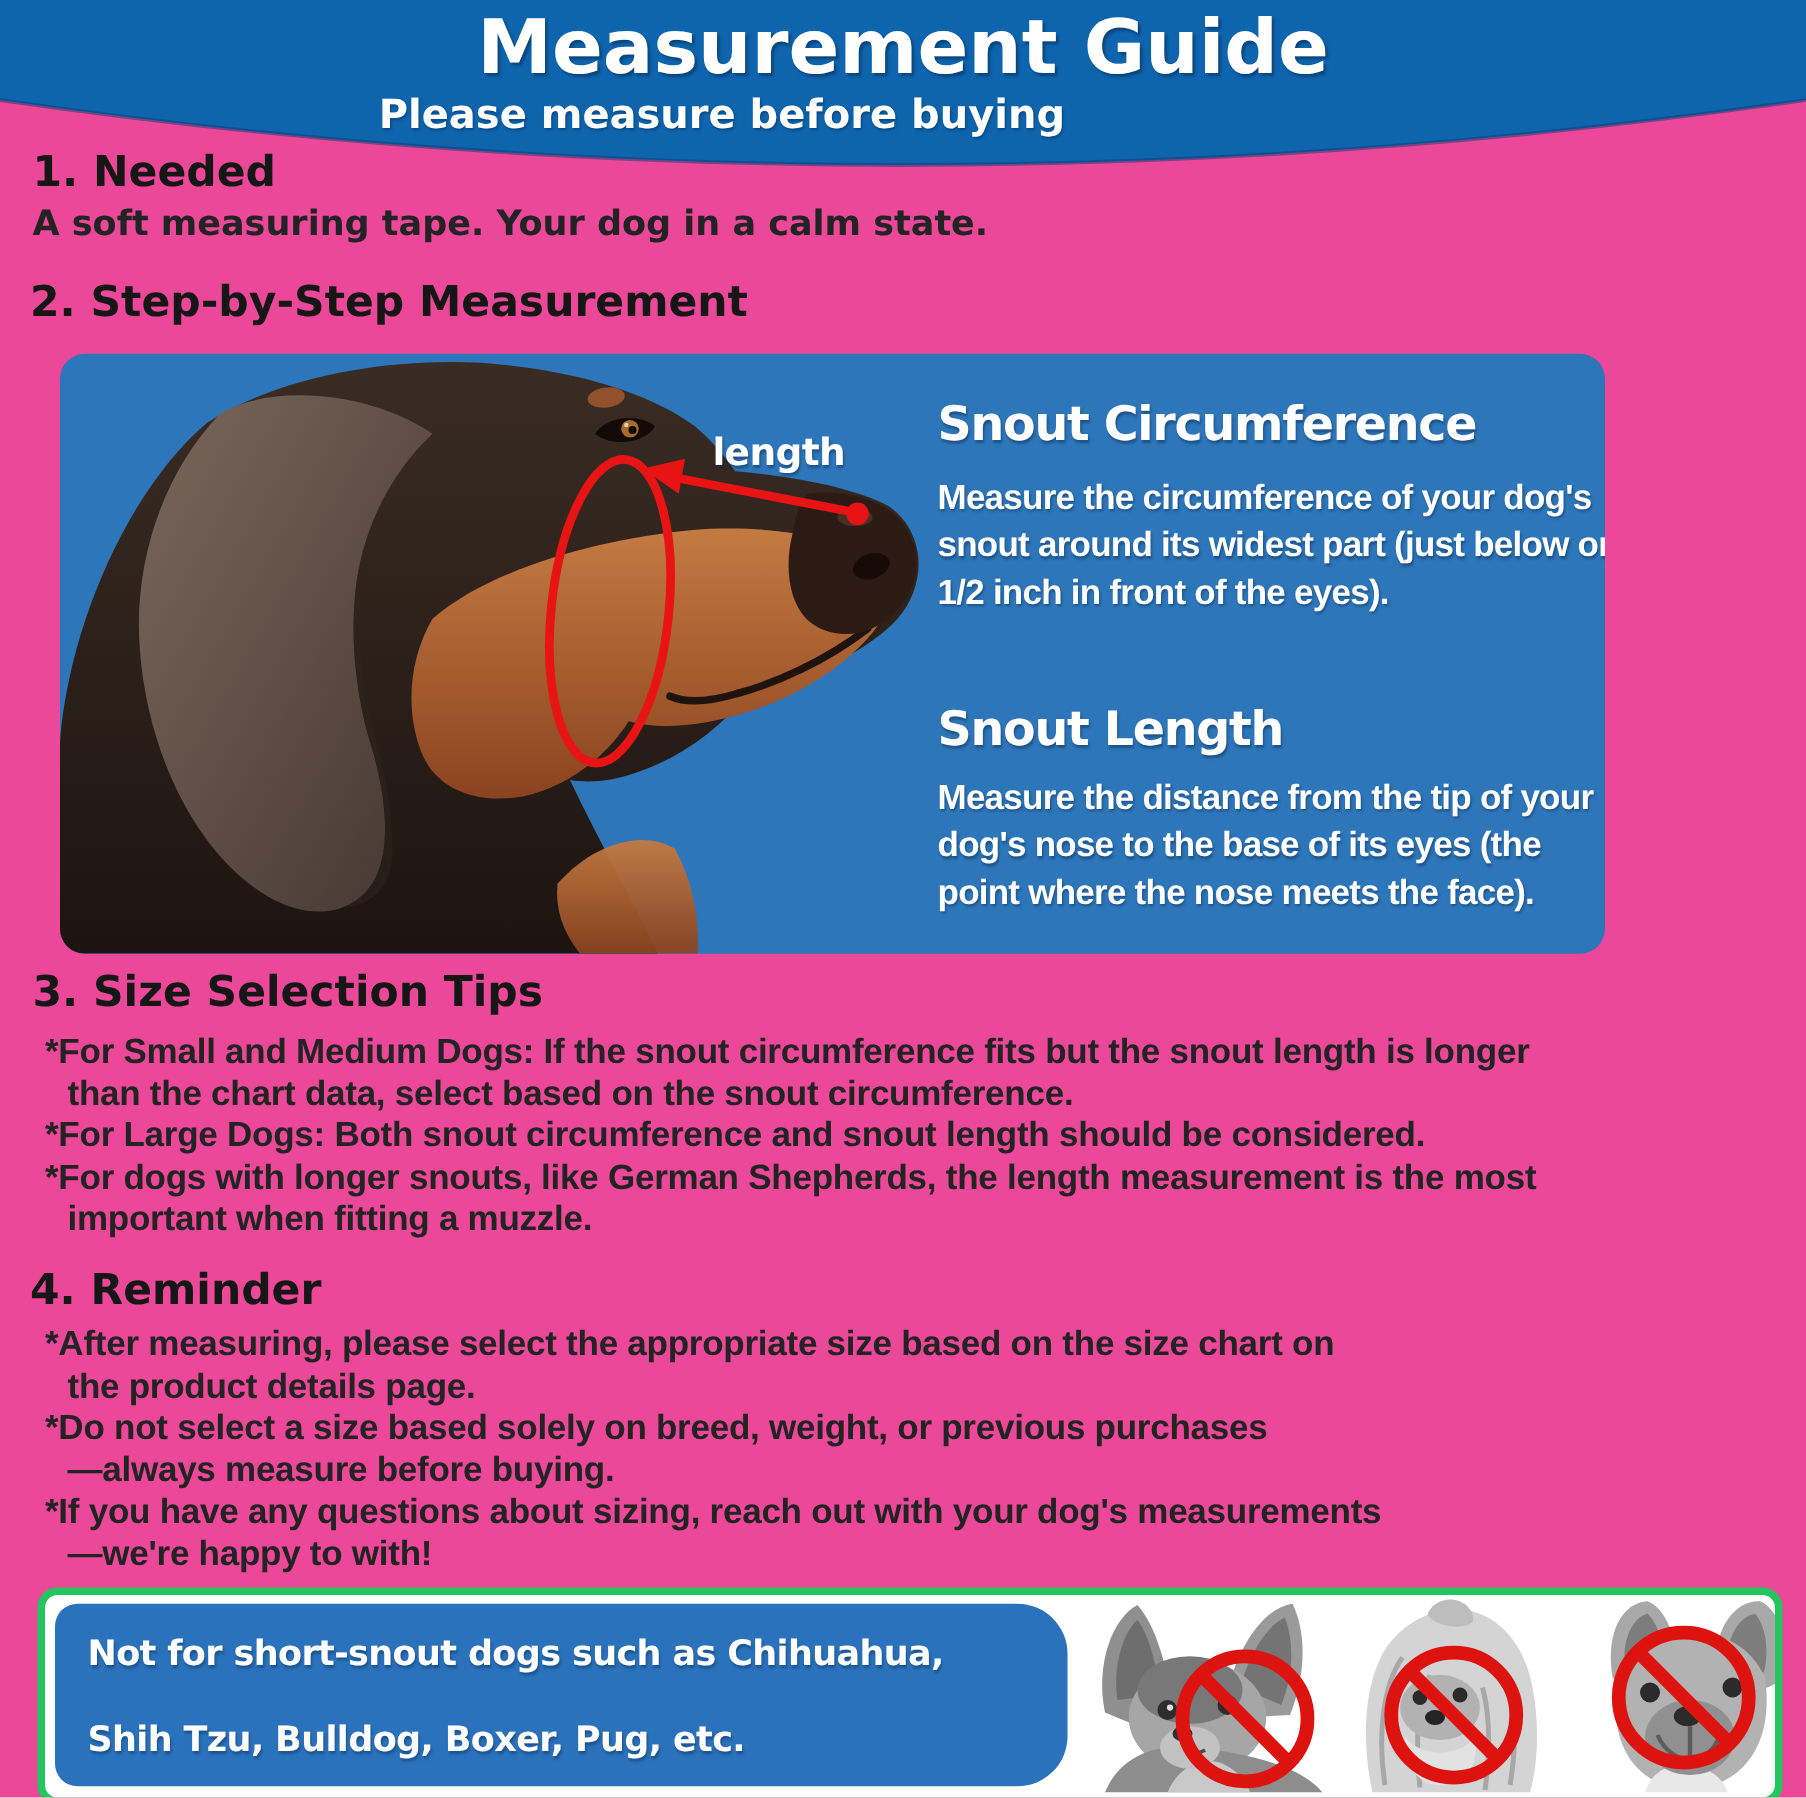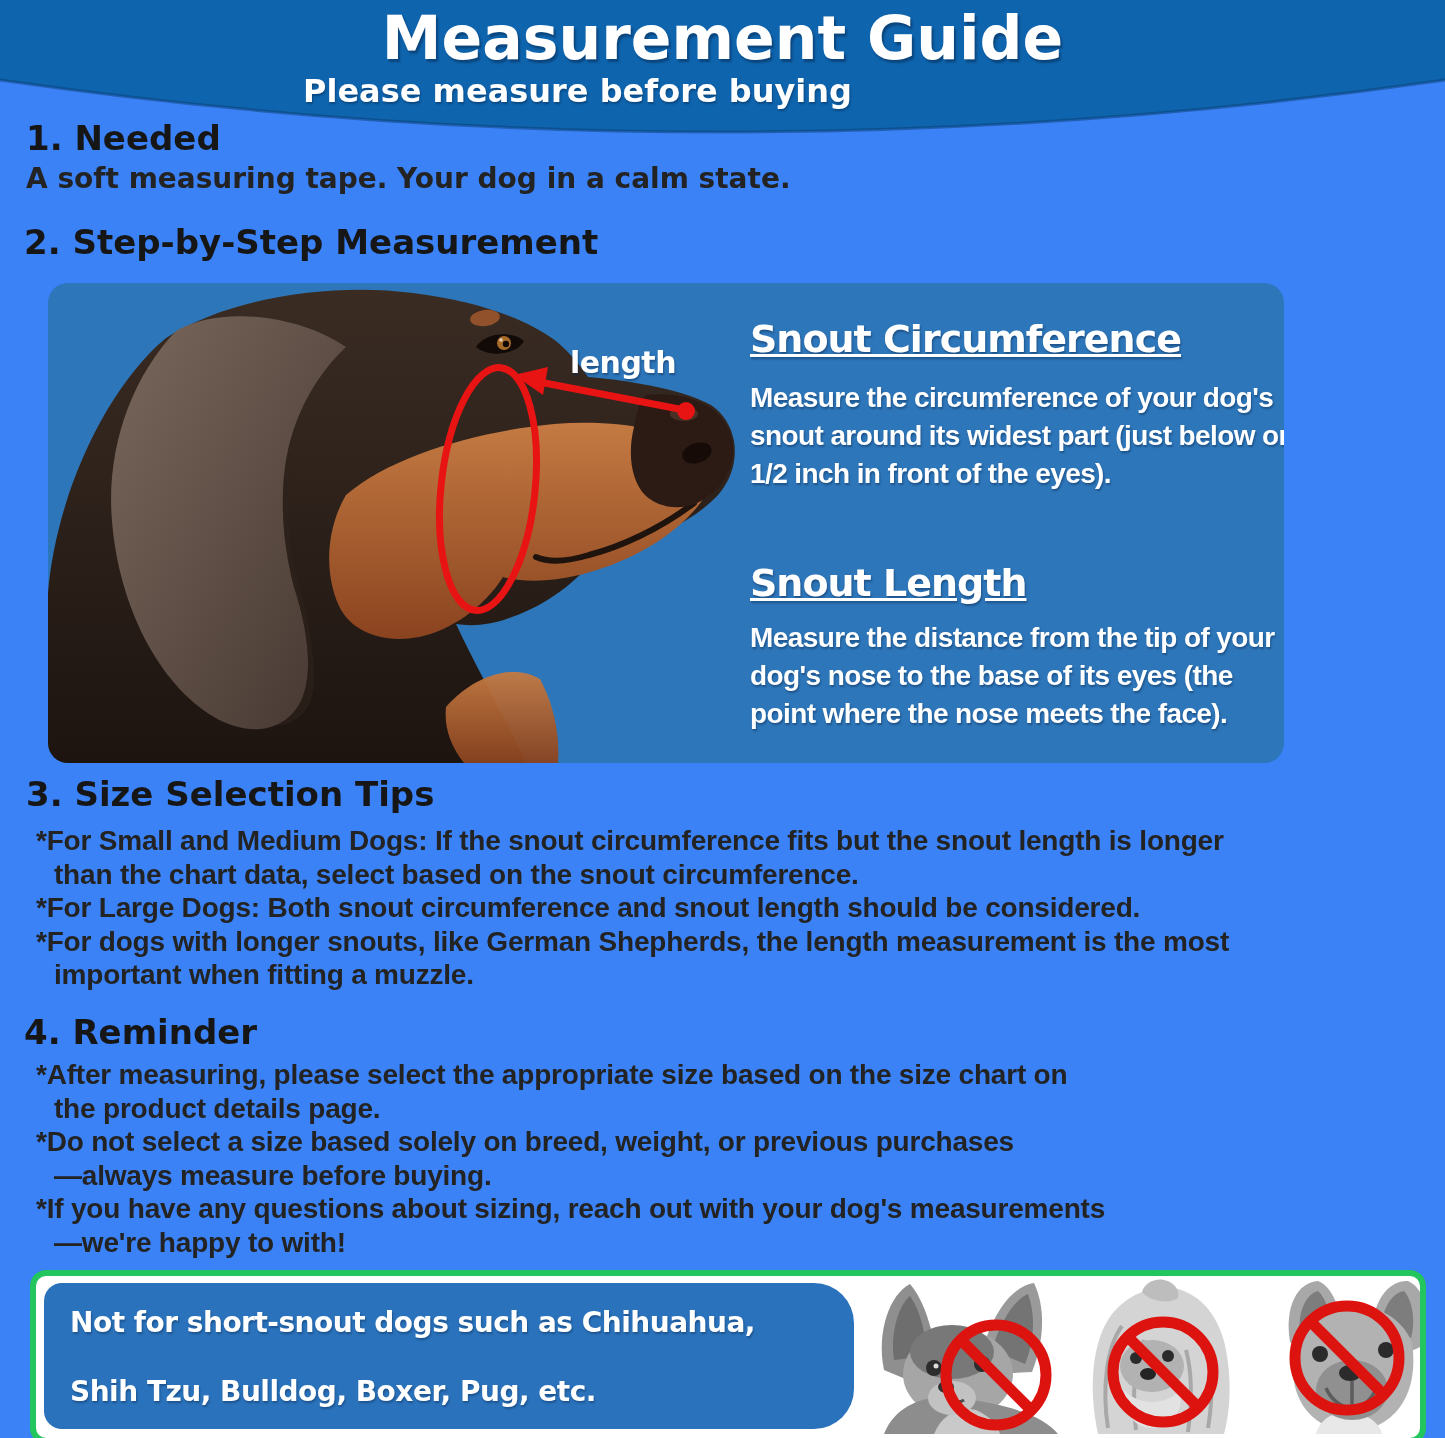--- a/index.html
+++ b/index.html
@@ -1,16 +1,16 @@
 <!DOCTYPE html>
 <html><head>
 <meta charset="utf-8">
 <style>
   html,body{margin:0;padding:0;background:#ffffff;}
-  .page{position:relative;width:1445px;height:1438px;background:#3b82f6;overflow:hidden;
+  .page{position:relative;width:1445px;height:1438px;background:#ec4899;overflow:hidden;
         font-family:"DejaVu Sans",sans-serif;color:#1d1d1d;}
   .abs{position:absolute;}
 
   
   .hdr-svg{position:absolute;left:0;top:0;}
   .hdr-title{position:absolute;left:0;top:3px;width:1445px;text-align:center;
     font:700 60px "DejaVu Sans",sans-serif;color:#ffffff;letter-spacing:0px;
     text-shadow:2px 3px 2px rgba(7,40,78,.5);}
   .hdr-sub{position:absolute;left:0;top:72px;width:1155px;text-align:center;
     font:700 32px "DejaVu Sans",sans-serif;color:#ffffff;
@@ -21,21 +21,21 @@
   .sec-body{position:absolute;font:700 28px "DejaVu Sans",sans-serif;color:#232323;white-space:pre;}
 
   .bullets{position:absolute;font:700 28px "Liberation Sans",sans-serif;color:#232323;letter-spacing:-0.2px;}
   .bl{line-height:33.5px;white-space:pre;}
   .cont{padding-left:18px;}
 
   
   .mpanel{position:absolute;left:48px;top:283px;width:1236px;height:480px;border-radius:20px;
     background:#2d76b9;overflow:hidden;}
   .wht{color:#ffffff;text-shadow:1px 2px 2px rgba(10,40,80,.45);}
-  .mp-h{position:absolute;font:700 38px "DejaVu Sans",sans-serif;letter-spacing:-1px;white-space:pre;text-decoration:underline;}
+  .mp-h{position:absolute;font:700 38px "DejaVu Sans",sans-serif;letter-spacing:-1px;white-space:pre;}
   .mp-p{position:absolute;font:700 28px "Liberation Sans",sans-serif;letter-spacing:-0.6px;
         line-height:38px;white-space:pre;}
   .overlay-label{position:absolute;text-align:center;font:700 30px "DejaVu Sans",sans-serif;
         letter-spacing:-0.5px;}
 
   
   .footer{position:absolute;left:30px;top:1270px;width:1384px;height:162px;background:#ffffff;
     border:6px solid #22c55e;border-radius:16px;overflow:hidden;}
   .fpanel{position:absolute;left:8px;top:7px;width:810px;height:146px;background:#2a72bb;
     border-radius:18px 40px 40px 18px;}

